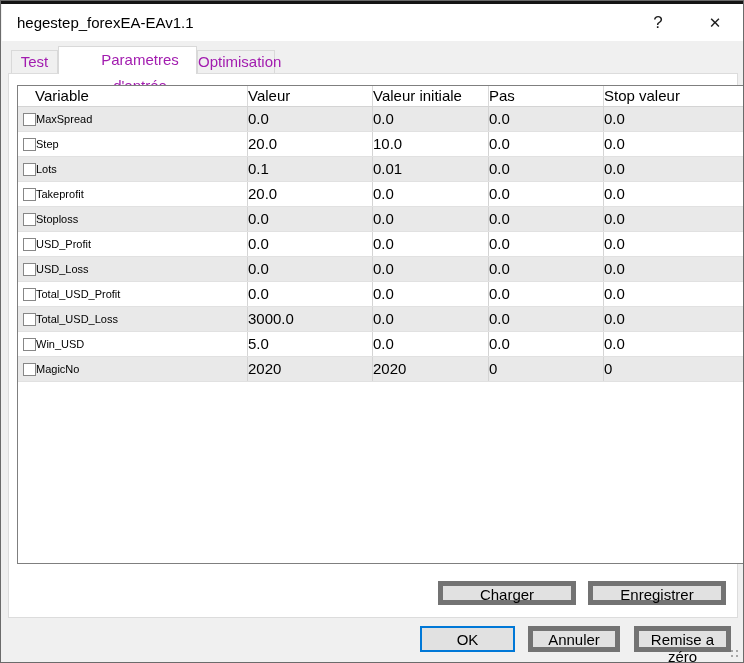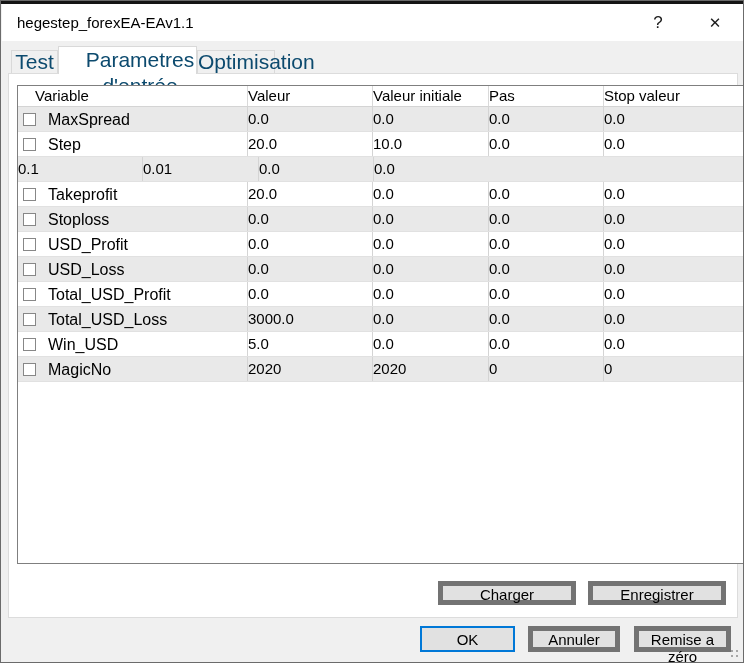--- a/index.html
+++ b/index.html
@@ -5,21 +5,21 @@
   * { margin:0; padding:0; box-sizing:border-box; }
   html,body { width:744px; height:663px; background:#f0f0f0; font-family:"Liberation Sans", sans-serif; }
   .window { position:relative; width:744px; height:663px; background:#f0f0f0; border:1px solid #6b6b6b; overflow:hidden; }
   .top-strip { position:absolute; left:0; top:0; width:100%; height:3px; background:#151515; }
   .titlebar { position:absolute; left:1px; top:3px; width:742px; height:37px; background:#ffffff; }
   .title { position:absolute; left:15px; top:0; line-height:37px; font-size:15px; color:#000; white-space:nowrap; }
   .cap-btn { position:absolute; top:0; width:32px; height:37px; text-align:center; line-height:37px; color:#1a1a1a; cursor:default; }
   .help-btn { right:70px; font-size:17px; }
   .close-btn { right:13px; font-size:15px; }
 
-  .tab { position:absolute; background:#f0f0f0; border:1px solid #d9d9d9; text-align:center; font-size:21px; color:#0c4a6e; }
+  .tab { position:absolute; background:#f0f0f0; border:1px solid #d9d9d9; text-align:center; font-size:15px; color:#a21caf; }
   .tab.inactive { top:49px; height:23px; line-height:21px; border-bottom:none; z-index:1; }
   .tab.active { top:45px; height:28px; line-height:26px; background:#ffffff; border-bottom:none; z-index:3; }
   .tab-test { left:10px; width:47px; }
   .tab-params { left:57px; width:139px;padding-left:25px; }
   .tab-opt { left:196px; width:78px; }
 
   .panel { position:absolute; left:7px; top:72px; width:730px; height:545px; background:#ffffff; border:1px solid #dcdcdc; z-index:2; }
 
   .table { position:absolute; left:16px; top:84px; width:728px; height:479px; background:#ffffff; border:1px solid #7f7f7f; z-index:4; overflow:hidden; }
   .thead { display:flex; height:21px; border-bottom:1px solid #d4d4d4; background:#ffffff; }
@@ -27,21 +27,21 @@
   .th:last-child { border-right:none; }
   .c1 { width:230px; } .c2 { width:125px; } .c3 { width:116px; } .c4 { width:115px; } .c5 { width:120px; }
   .th.c1 { padding-left:17px; text-align:left; }
   .th.num, .val { text-align:left; padding-right:7px; }
   .row { display:flex; height:25px; border-bottom:1px solid #e1e1e1; align-items:stretch; background:#ffffff; }
   .row.alt { background:#e9e9e9; }
   .cell { border-right:1px solid #d4d4d4; font-size:15px; color:#000; line-height:23px; white-space:nowrap; overflow:hidden; }
   .cell:last-child { border-right:none; }
   .namecell { display:flex; align-items:center; }
   .cb { width:13px; height:13px; background:#ffffff; border:1px solid #878787; margin-left:5px; flex:0 0 auto; }
-  .rlabel { margin-left:12px; font-size:16px; color:#000; }
+  .rlabel { font-size:11px; color:#000; }
 
   .btn { position:absolute; background:#e1e1e1; border:5px solid #737373; font-size:15px; color:#000; text-align:center; font-family:"Liberation Sans", sans-serif; cursor:default; z-index:5; }
   .btn-charger { left:437px; top:580px; width:138px; height:24px; }
   .btn-enregistrer { left:587px; top:580px; width:138px; height:24px; }
   .btn-ok { left:419px; top:625px; width:95px; height:26px; border:2px solid #0078d7; }
   .btn-annuler { left:527px; top:625px; width:92px; height:26px; }
   .btn-remise { left:633px; top:625px; width:97px; height:26px; }
 
   .grip { position:absolute; right:3px; bottom:3px; width:9px; height:9px; z-index:6; }
   .grip::before { content:""; position:absolute; left:0; top:0; width:2px; height:2px; background:#a6a6a6;
@@ -90,20 +90,24 @@
         <span class="cb"></span>
         <span class="rlabel">Step</span>
       </div>
       <div class="cell c2 val">20.0</div>
       <div class="cell c3 val">10.0</div>
       <div class="cell c4 val">0.0</div>
       <div class="cell c5 val">0.0</div>
     </div>
 
     <div class="row alt">
+      <div class="cell c1 namecell">
+        <span class="cb"></span>
+        <span class="rlabel">Lots</span>
+      </div>
       <div class="cell c2 val">0.1</div>
       <div class="cell c3 val">0.01</div>
       <div class="cell c4 val">0.0</div>
       <div class="cell c5 val">0.0</div>
     </div>
 
     <div class="row">
       <div class="cell c1 namecell">
         <span class="cb"></span>
         <span class="rlabel">Takeprofit</span>

